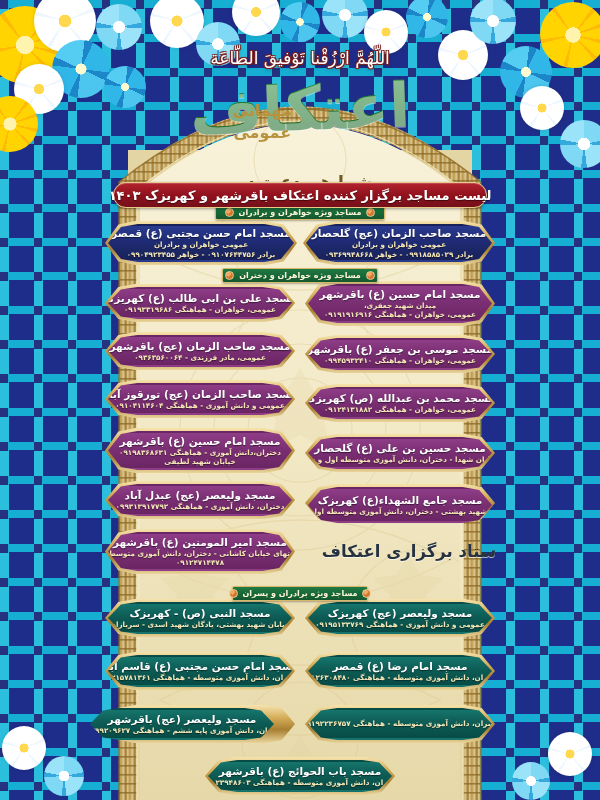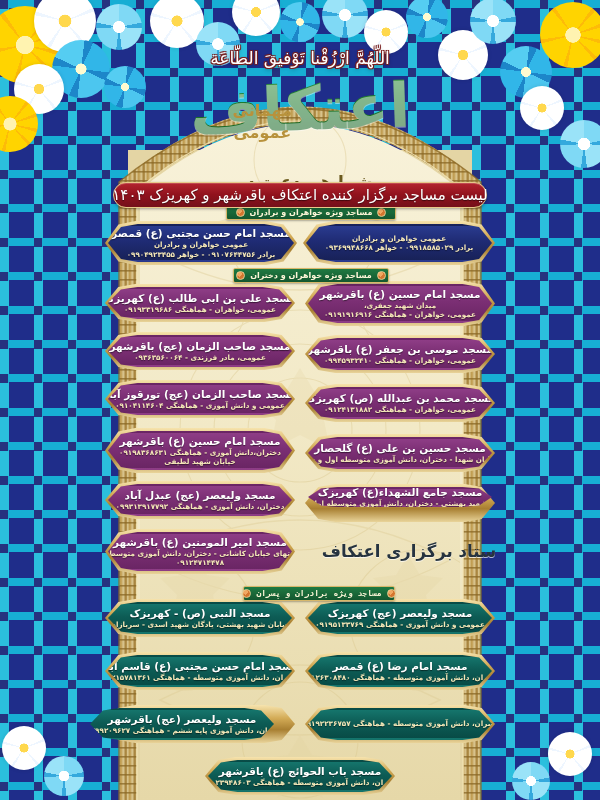--- a/index.html
+++ b/index.html
@@ -150,42 +150,41 @@
     z-index: 22;
     background: linear-gradient(180deg, #b4242f 0%, #91121d 48%, #74101a 100%);
     border-radius: 13px / 13px;
     border: 1px solid #e8c98a;
     box-shadow: 0 1px 3px rgba(0,0,0,.35), inset 0 1px 0 rgba(255,255,255,.18);
     display: flex;
     align-items: center;
     justify-content: center;
   }
   .title-ribbon span {
-    font-size: 15px;
-    font-weight: 400;
+    font-size: 13px;
+    font-weight: 700;
     color: #ffffff;
     direction: rtl;
     white-space: nowrap;
     text-shadow: 0 1px 1px rgba(0,0,0,.5);
   }
 
   
   .divider {
     position: absolute;
     z-index: 21;
     height: 15px;
     background: linear-gradient(180deg, #1f7a42 0%, #14572f 100%);
     border: 1px solid #d8b86a;
     border-radius: 2px;
     display: flex;
     align-items: center;
     justify-content: center;
     gap: 5px;
     box-shadow: 0 1px 2px rgba(0,0,0,.3);
-    margin-left: 11px;
   }
   .divider span.dv-label {
     font-size: 8px;
     font-weight: 700;
     color: #fdf6d8;
     direction: rtl;
     white-space: nowrap;
     letter-spacing: .2px;
   }
   .dv-dot {
@@ -382,20 +381,21 @@
   </div>
 
   <div class="divider" style="left:215px; top:205px; width:170px;">
     <span class="dv-dot"></span>
     <span class="dv-label">مساجد ویژه خواهران و برادران</span>
     <span class="dv-dot"></span>
   </div>
 
   <div class="card-gold-frame" style="left:303px; top:221px; width:192px; height:44px;"></div>
   <div class="card card-navy" style="left:306px; top:224px; width:186px; height:38px;">
+    <div class="c-title">مسجد صاحب الزمان (عج) گلحصار</div>
     <div class="c-line">عمومی خواهران و برادران</div>
     <div class="c-line">برادر ۰۹۹۱۸۵۸۵۰۲۹ - خواهر ۰۹۳۶۹۹۴۸۶۶۸</div>
   </div>
 
   <div class="card-gold-frame" style="left:105px; top:221px; width:192px; height:44px;"></div>
   <div class="card card-navy" style="left:108px; top:224px; width:186px; height:38px;">
     <div class="c-title">مسجد امام حسن مجتبی (ع) قمصر</div>
     <div class="c-line">عمومی خواهران و برادران</div>
     <div class="c-line">برادر ۰۹۱۰۷۶۴۴۷۵۶ - خواهر ۰۹۹۰۴۹۲۳۴۵۵</div>
   </div>
@@ -425,21 +425,21 @@
     <div class="c-line">عمومی، خواهران - هماهنگی ۰۹۱۲۴۱۳۱۸۸۲</div>
   </div>
 
   <div class="card-gold-frame" style="left:305px; top:434px; width:190px; height:38px;"></div>
   <div class="card card-purple" style="left:308px; top:437px; width:184px; height:32px;">
     <div class="c-title">مسجد حسین بن علی (ع) گلحصار</div>
     <div class="c-line">خیابان شهدا - دختران، دانش آموزی متوسطه اول و دوم</div>
   </div>
 
   <div class="card-gold-frame" style="left:305px; top:484px; width:190px; height:38px;"></div>
-  <div class="card card-purple" style="left:308px; top:487px; width:184px; height:20px;text-align:center;">
+  <div class="card card-purple" style="left:308px; top:487px; width:184px; height:36px;text-align:center;">
     <div class="c-title">مسجد جامع الشهداء(ع) کهریزک</div>
     <div class="c-line">خیابان شهید بهشتی - دختران، دانش آموزی متوسطه اول و دوم</div>
   </div>
 
   <div class="card-gold-frame" style="left:105px; top:284px; width:190px; height:38px;"></div>
   <div class="card card-purple" style="left:108px; top:287px; width:184px; height:32px;">
     <div class="c-title">مسجد علی بن ابی طالب (ع) کهریزک</div>
     <div class="c-line">عمومی، خواهران - هماهنگی ۰۹۱۹۳۳۱۹۶۸۶</div>
   </div>
 
@@ -472,21 +472,21 @@
   <div class="card card-purple" style="left:108px; top:532px; width:184px; height:39px;">
     <div class="c-title">مسجد امیر المومنین (ع) باقرشهر</div>
     <div class="c-line">انتهای خیابان کاشانی - دختران، دانش آموزی متوسطه</div>
     <div class="c-line">۰۹۱۲۴۷۱۴۴۷۸</div>
   </div>
 
   <div class="staff">
     <div>ستاد برگزاری اعتکاف</div>
   </div>
 
-  <div class="divider" style="left:232px; top:586px; width:152px;font-family:Liberation Mono, monospace;">
+  <div class="divider" style="left:232px; top:586px; width:136px;">
     <span class="dv-dot"></span>
     <span class="dv-label">مساجد ویژه برادران و پسران</span>
     <span class="dv-dot"></span>
   </div>
 
   <div class="card-gold-frame" style="left:305px; top:599px; width:190px; height:38px;"></div>
   <div class="card card-teal" style="left:308px; top:602px; width:184px; height:32px;">
     <div class="c-title">مسجد ولیعصر (عج) کهریزک</div>
     <div class="c-line">عمومی و دانش آموزی - هماهنگی ۰۹۱۹۵۱۳۳۷۶۹</div>
   </div>

